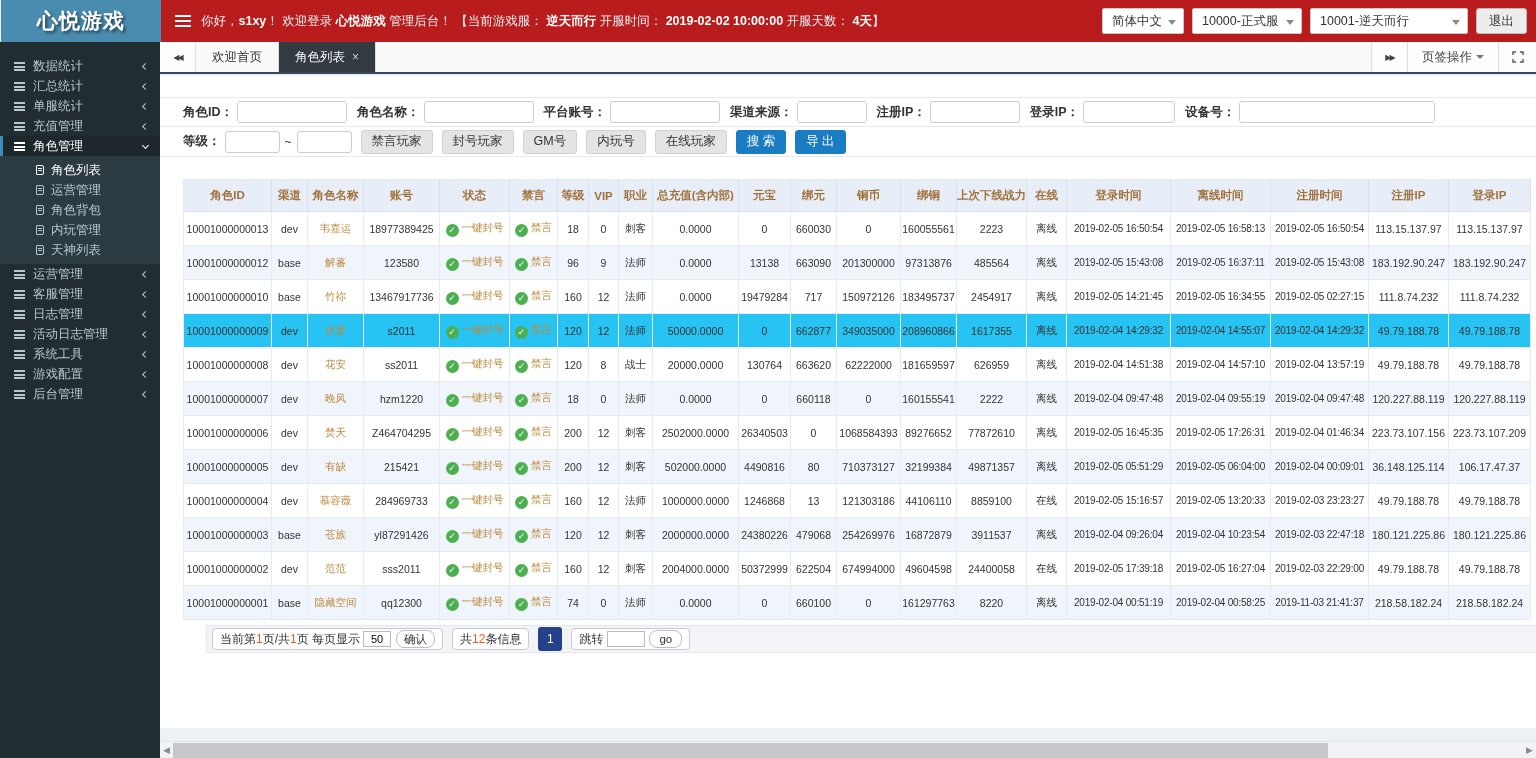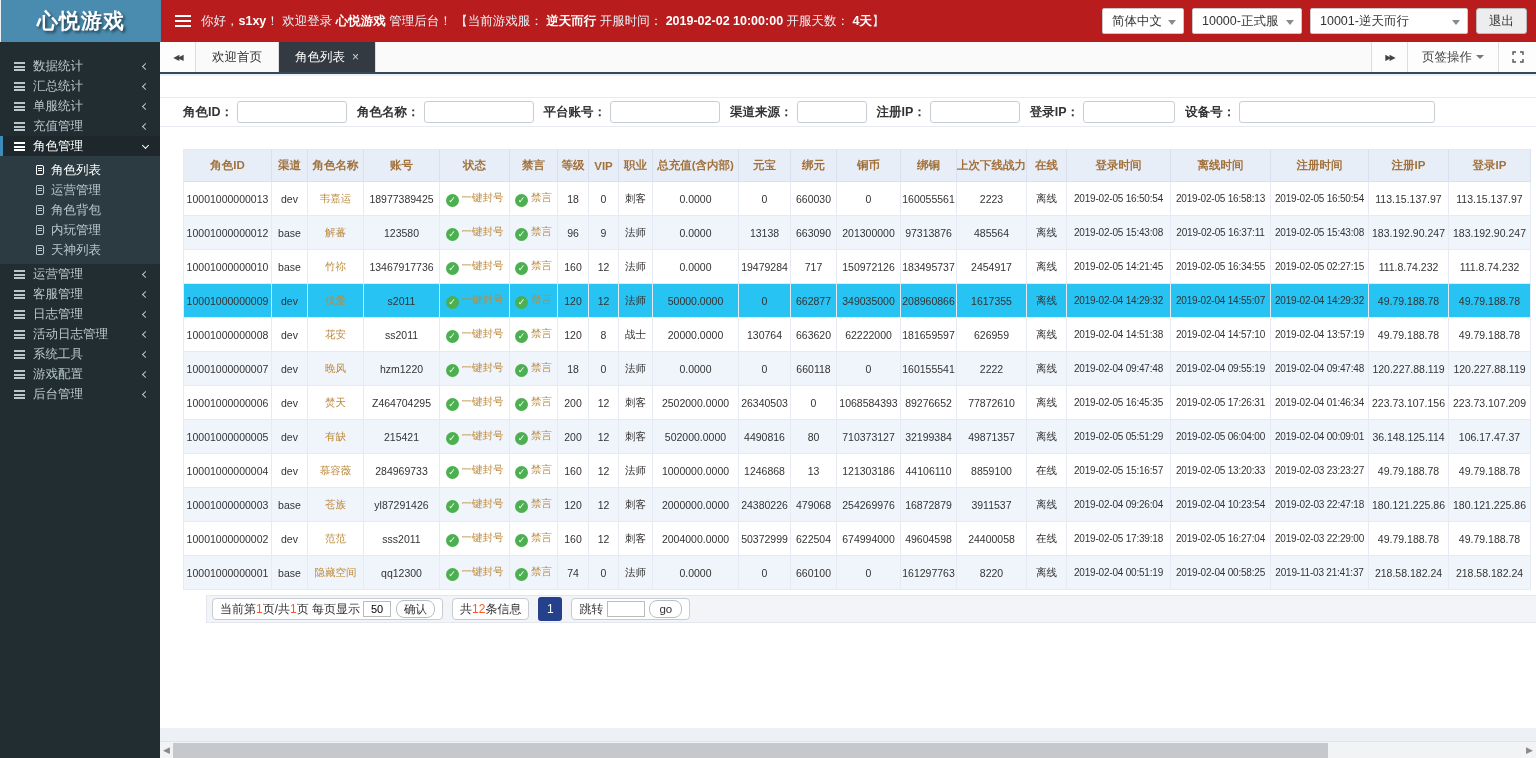--- a/index.html
+++ b/index.html
@@ -227,20 +227,37 @@
           <input class="f-input" style="width: 110px;">
           <span class="f-label">渠道来源：</span>
           <input class="f-input" style="width: 70px;">
           <span class="f-label">注册IP：</span>
           <input class="f-input" style="width: 90px;">
           <span class="f-label">登录IP：</span>
           <input class="f-input" style="width: 92px;">
           <span class="f-label">设备号：</span>
           <input class="f-input" style="width: 196px;">
         </div>
+      <div class="f-row">
+        <span class="f-label">等级：</span>
+        <input class="f-input" style="width: 55px;">
+        <span class="tilde">~</span>
+        <input class="f-input" style="width: 55px;">
+        <span id="gray-buttons" style="display:flex;align-items:center;">
+            <button class="g-btn">禁言玩家</button>
+            <button class="g-btn">封号玩家</button>
+            <button class="g-btn">GM号</button>
+            <button class="g-btn">内玩号</button>
+            <button class="g-btn">在线玩家</button>
+          </span>
+        <span id="blue-buttons" style="display:flex;align-items:center;">
+            <button class="b-btn">搜 索</button>
+            <button class="b-btn">导 出</button>
+          </span>
+      </div>
     </div>
 
     <div class="table-wrap">
       <table>
         <colgroup id="cols">
             <col style="width: 88px;">
             <col style="width: 36px;">
             <col style="width: 56px;">
             <col style="width: 76px;">
             <col style="width: 70px;">

